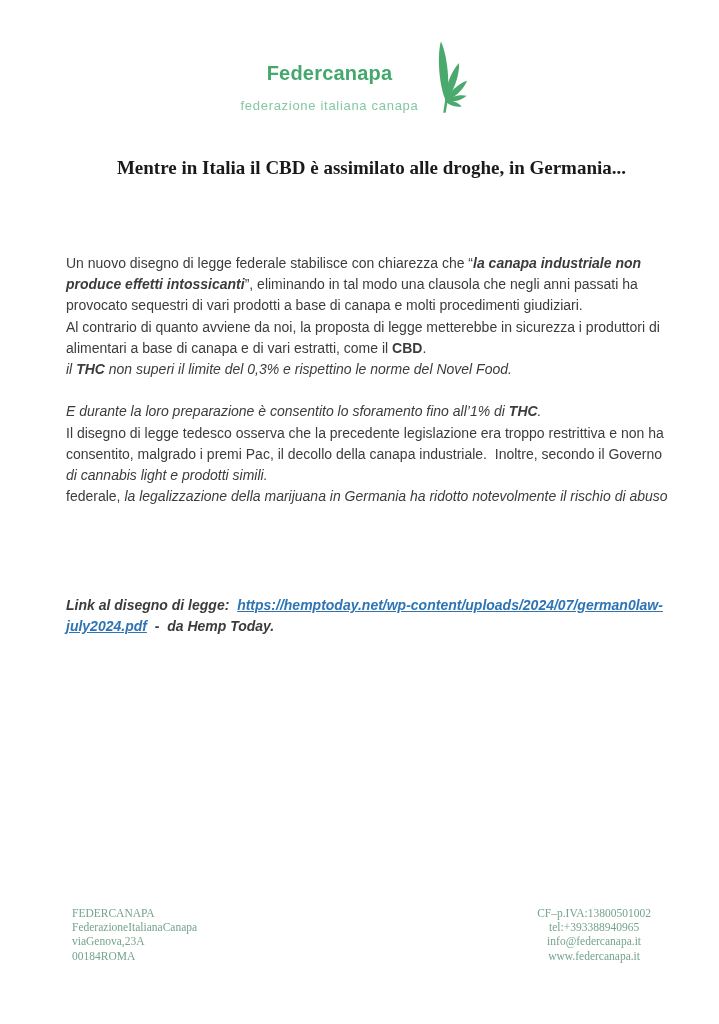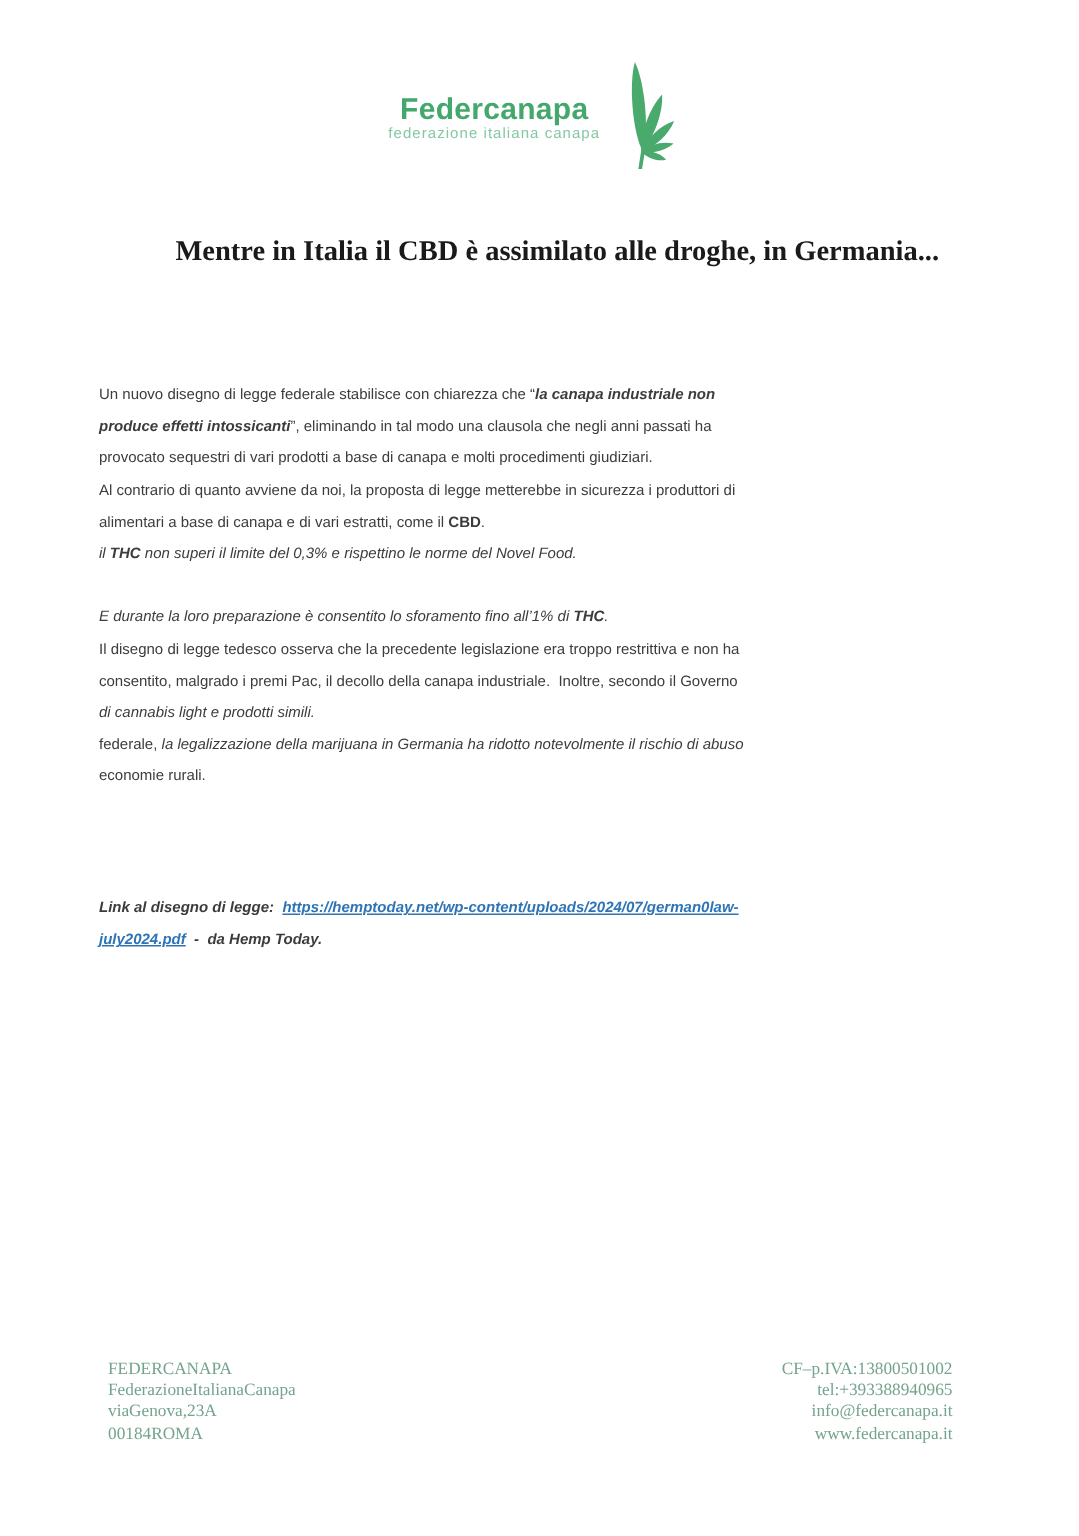--- a/index.html
+++ b/index.html
@@ -6,39 +6,39 @@
   .page{
     position:relative;width:719px;height:1024px;margin:0 auto;
     background:#ffffff;overflow:hidden;
     font-family:"Liberation Sans",sans-serif;
   }
   
   .logo{position:absolute;top:36px;left:50%;transform:translateX(-50%);
         display:flex;align-items:flex-start;}
   .logo-text{margin-top:26px;text-align:center;}
   .brand{font-size:20px;font-weight:bold;letter-spacing:0.2px;line-height:22px;}
-  .tagline{font-size:10px;letter-spacing:0.7px;margin-top:0;}
+  .tagline{font-size:13px;letter-spacing:0.7px;margin-top:14px;}
   .leaf-svg{width:58px;height:78px;margin-left:2px;display:block;}
   
   .doc-title{position:absolute;top:157px;left:12px;width:100%;margin:0;
     text-align:center;font-family:"Liberation Serif",serif;
     font-size:19px;font-weight:bold;}
   
   .body-block{position:absolute;left:66px;top:253px;}
   .link-block{position:absolute;left:66px;top:595px;}
-  .line{white-space:pre;font-size:10px;line-height:21.2px;min-height:21.2px;}
+  .line{white-space:pre;font-size:14px;line-height:21.2px;min-height:21.2px;}
   .b{font-weight:bold;}
   .i{font-style:italic;}
   .hyperlink{color:var(--link-color,#2e74b5);text-decoration:underline;
     font-weight:bold;font-style:italic;}
   
   .page-footer{position:absolute;left:0;right:0;top:906px;
     font-family:"Liberation Serif",serif;font-size:11.5px;line-height:14.2px;}
   .footer-left{position:absolute;left:72px;top:0;text-align:left;}
-  .footer-right{position:absolute;right:84px;top:0;text-align:right;}
+  .footer-right{position:absolute;right:68px;top:0;text-align:center;}
 </style>
 </head>
 <body>
 
 <div class="page" style="--link-color: #2e74b5;">
 
   <header class="logo">
     <div class="logo-text">
       <div class="brand" style="color: rgb(68, 167, 108);">Federcanapa</div>
       <div class="tagline" style="color: rgb(133, 199, 163);">federazione italiana canapa</div>
@@ -68,21 +68,20 @@
       </div>
       <div>
         <div class="line"></div>
       </div>
       <div>
         <div class="line"><span class="i">E durante la loro preparazione è consentito lo sforamento fino all’1% di </span><span class="b i">THC</span><span class="i">.</span></div>
         <div class="line"><span>Il disegno di legge tedesco osserva che la precedente legislazione era troppo restrittiva e non ha</span></div>
         <div class="line"><span>consentito, malgrado i premi Pac, il decollo della canapa industriale.  Inoltre, secondo il Governo</span></div>
         <div class="line"><span class="i">di cannabis light e prodotti simili.</span></div>
         <div class="line"><span>federale, </span><span class="i">la legalizzazione della marijuana in Germania ha ridotto notevolmente il rischio di abuso</span></div>
-        <div class="line"><span>economie rurali.</span></div>
       </div>
     </main>
 
   <div class="link-block" id="link-container" style="color: rgb(60, 60, 60);">
       <div class="line"><span class="b i">Link al disegno di legge:  </span><a class="hyperlink" href="#">https://hemptoday.net/wp-content/uploads/2024/07/german0law-</a></div>
       <div class="line"><a class="hyperlink" href="#">july2024.pdf</a><span class="b">  -  </span><span class="b i">da Hemp Today.</span></div>
     </div>
 
   <footer class="page-footer" style="color: rgb(116, 164, 141);">
     <div class="footer-left" id="footer-left">

